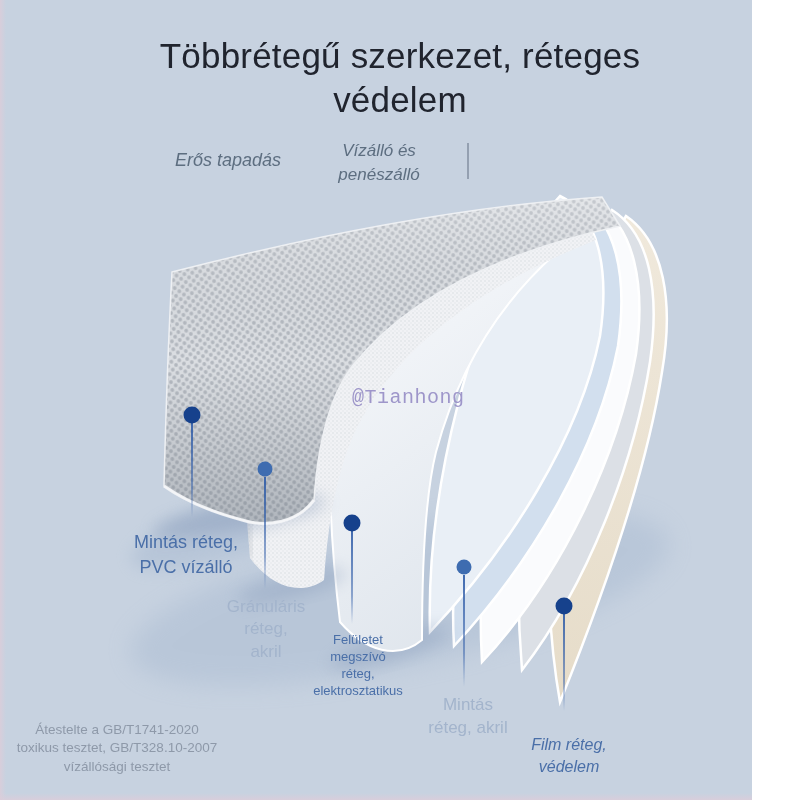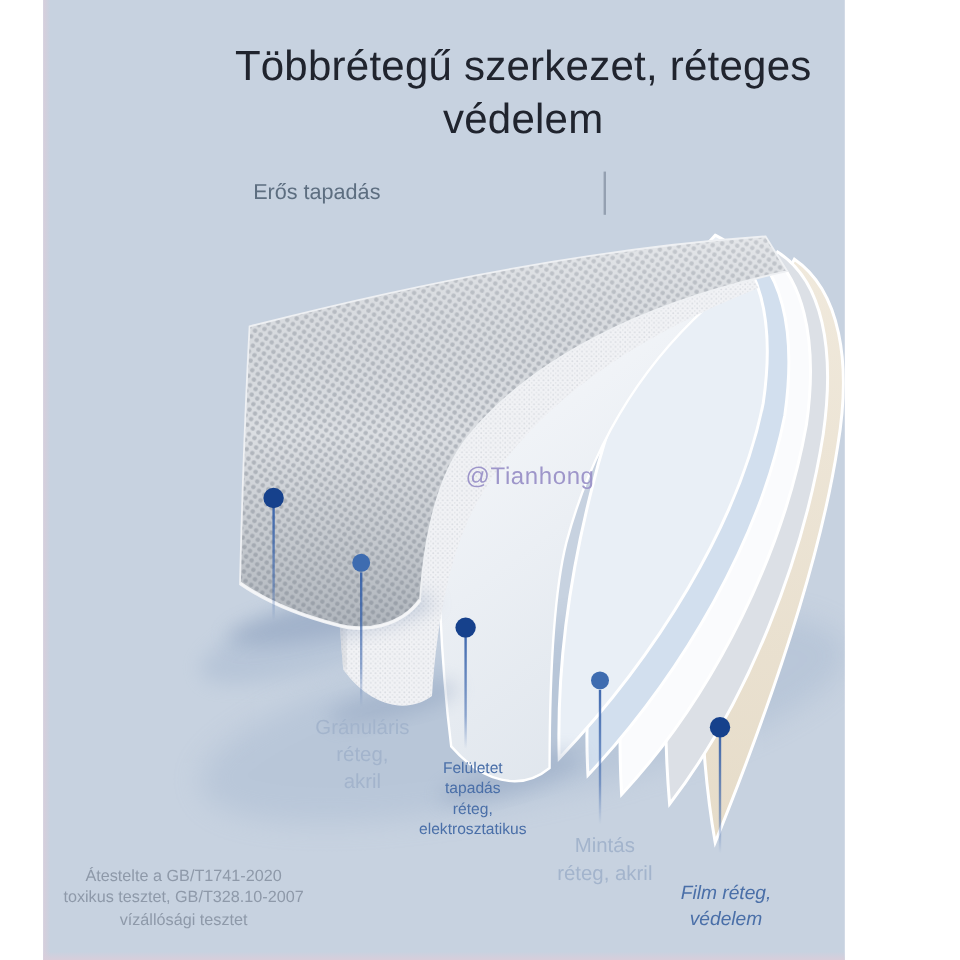--- a/index.html
+++ b/index.html
@@ -1,39 +1,38 @@
 <!DOCTYPE html>
 <html style="--page-bg: #c7d2e0; --title-color: #20242e; --feature-color: #5d6e80; --divider-color: #8b98a8; --label-blue: #4a6fa8; --label-light: #a3b4cc; --footnote-color: #8e99a9; --watermark-color: #9a92c8; --dot-dark: #16418c; --dot-medium: #3e6cb0; --pin-line: #2f5ca8;"><head>
 <meta charset="utf-8">
 <style>
   html,body{margin:0;padding:0;}
   body{font-family:"Liberation Sans","DejaVu Sans",sans-serif;}
   .stage{
-    position:relative;width:668px;height:800px;overflow:hidden;
+    position:relative;width:752px;height:800px;overflow:hidden;
     background:var(--page-bg,#c7d2e0);
-    margin-left:36px;
   }
   .stage::before{ 
     content:"";position:absolute;left:0;top:0;bottom:0;width:6px;
     background:linear-gradient(90deg,rgba(219,205,218,.85),rgba(219,205,218,0));
     pointer-events:none;z-index:9;
   }
   .stage::after{ 
     content:"";position:absolute;left:0;right:0;bottom:0;height:7px;
     background:linear-gradient(0deg,rgba(219,205,218,.85),rgba(219,205,218,0));
     pointer-events:none;z-index:9;
   }
   .title{
     position:absolute;left:50px;top:34px;width:700px;
     text-align:center;font-size:35px;line-height:1.26;font-weight:500;
     color:var(--title-color,#20242e);letter-spacing:.2px;white-space:pre-line;
   }
   .feature{
     position:absolute;color:var(--feature-color,#5d6e80);
-    text-align:center;white-space:pre-line;transform:translateX(-50%);
+    text-align:center;white-space:pre-line;transform:translateX(-50%);font-style:italic;
   }
   .feature.f1{left:228px;top:150px;font-size:18px;}
   .feature.f2{left:379px;top:139px;font-size:17px;line-height:1.42;}
   .feature.f3{left:576px;top:149px;font-size:15.5px;}
   .feature-divider{
     position:absolute;left:467px;top:143px;width:2px;height:36px;
     background:var(--divider-color,#8b98a8);opacity:.85;
   }
   .diagram{position:absolute;left:0;top:0;}
   .layer-label{
@@ -42,37 +41,39 @@
   }
   .layer-label.strong{color:var(--label-blue,#4a6fa8);}
   .layer-label.light{color:var(--label-light,#a3b4cc);}
   .ll1{left:186px;top:530px;font-size:18px;line-height:1.4;}
   .ll2{left:266px;top:596px;font-size:17px;line-height:1.32;}
   .ll3{left:358px;top:631px;font-size:13px;line-height:1.32;}
   .ll4{left:468px;top:694px;font-size:17px;line-height:1.35;}
   .ll5{left:569px;top:734px;font-size:16px;line-height:1.4;font-style:italic;}
   .watermark{
     position:absolute;left:352px;top:386px;font-size:20px;
-    color:var(--watermark-color,#9a92c8);letter-spacing:.5px;opacity:.95;
+    color:var(--watermark-color,#9a92c8);letter-spacing:.5px;opacity:.95;font-family:Liberation Mono, monospace;
   }
   .footnote{
     position:absolute;left:117px;top:721px;width:250px;
     transform:translateX(-50%);text-align:center;white-space:pre-line;
     font-size:13.5px;line-height:1.36;color:var(--footnote-color,#8e99a9);
   }
 </style>
 </head>
 <body>
 
 <div class="stage">
 
   <div class="title">Többrétegű szerkezet, réteges
 védelem</div>
 
   <div class="feature f1">Erős tapadás</div>
+  <div class="feature f2">Vízálló és
+penészálló</div>
   <div class="feature-divider"></div>
 
   <svg class="diagram" width="800" height="800" viewBox="0 0 800 800">
     <defs>
       <filter id="b12" x="-40%" y="-40%" width="180%" height="180%">
           <feGaussianBlur stdDeviation="12"></feGaussianBlur>
         </filter>
       <filter id="b8" x="-40%" y="-40%" width="180%" height="180%">
           <feGaussianBlur stdDeviation="8"></feGaussianBlur>
         </filter>
@@ -173,25 +174,27 @@
       <circle cx="192" cy="415" r="8.5" style="fill:var(--dot-dark,#16418c)"></circle>
       <circle cx="265" cy="469" r="7.5" style="fill:var(--dot-medium,#3e6cb0)"></circle>
       <circle cx="352" cy="523" r="8.5" style="fill:var(--dot-dark,#16418c)"></circle>
       <circle cx="464" cy="567" r="7.5" style="fill:var(--dot-medium,#3e6cb0)"></circle>
       <circle cx="564" cy="606" r="8.5" style="fill:var(--dot-dark,#16418c)"></circle>
     </g>
   </svg>
 
   <div class="watermark">@Tianhong</div>
 
+  <div class="layer-label strong ll1">Mintás réteg,
+PVC vízálló</div>
   <div class="layer-label light ll2">Gránuláris
 réteg,
 akril</div>
   <div class="layer-label strong ll3">Felületet
-tapadás
+megszívó
 réteg,
 elektrosztatikus</div>
   <div class="layer-label light ll4">Mintás
 réteg, akril</div>
   <div class="layer-label strong ll5">Film réteg,
 védelem</div>
 
   <div class="footnote">Átestelte a GB/T1741-2020
 toxikus tesztet, GB/T328.10-2007
 vízállósági tesztet</div>

